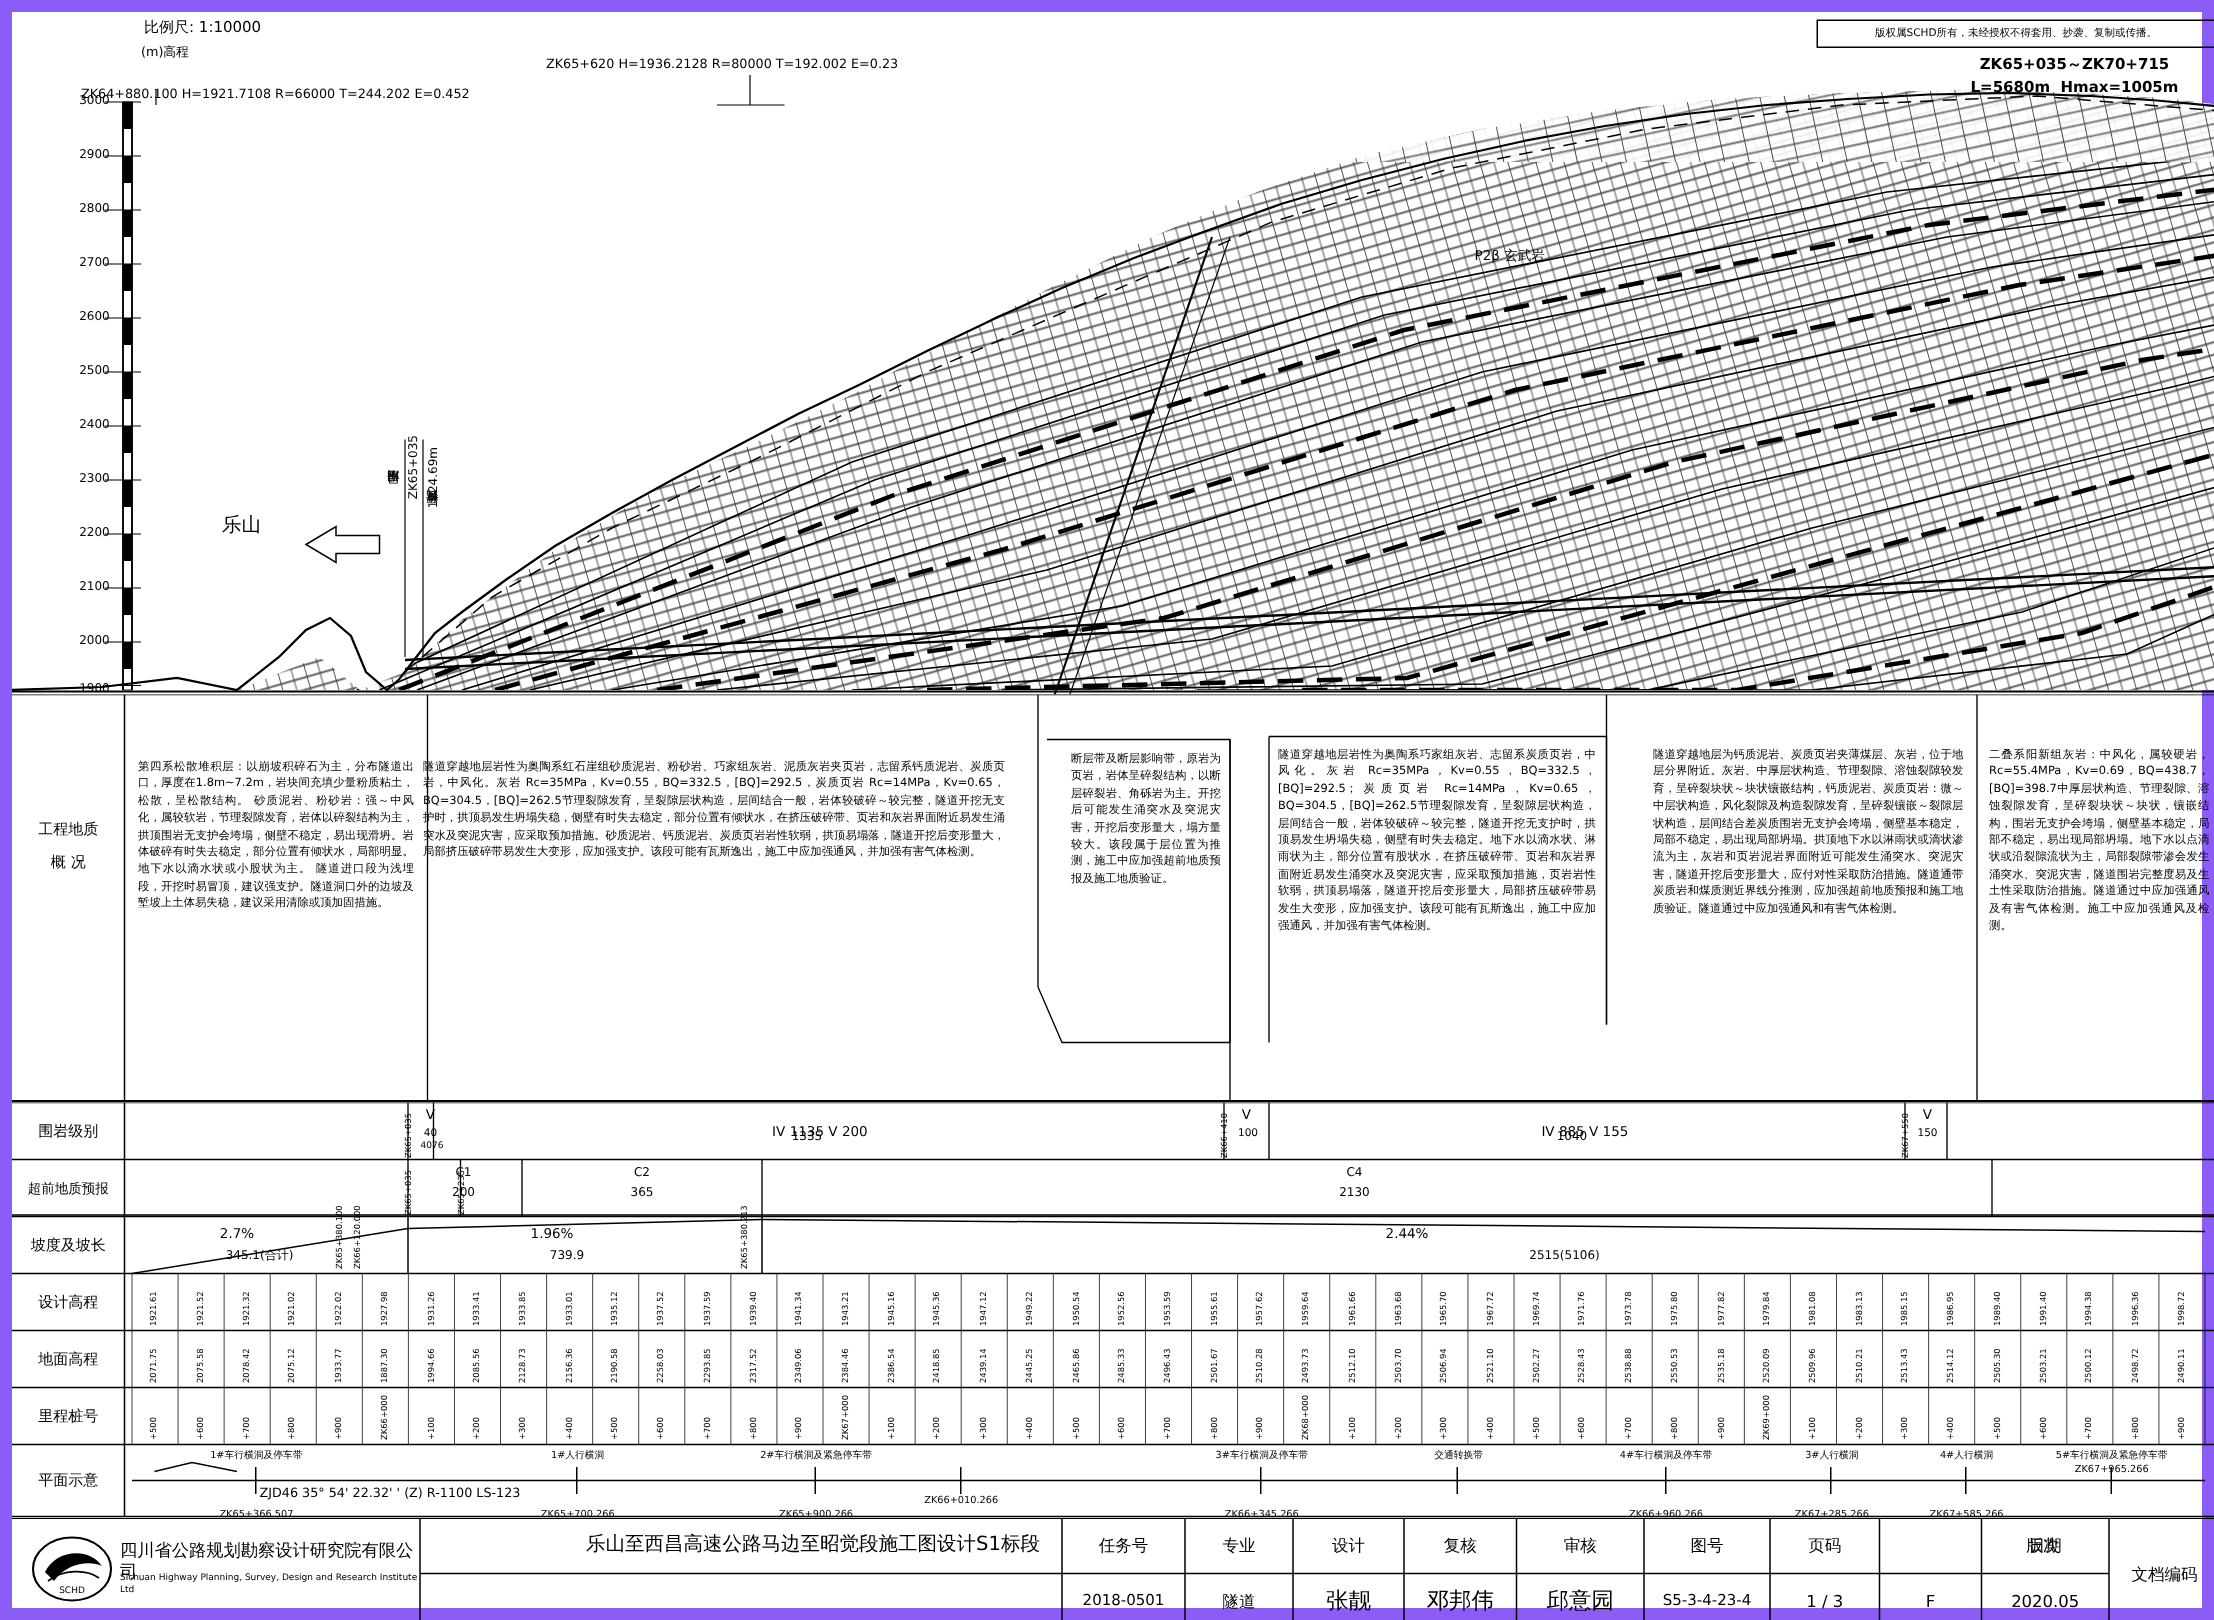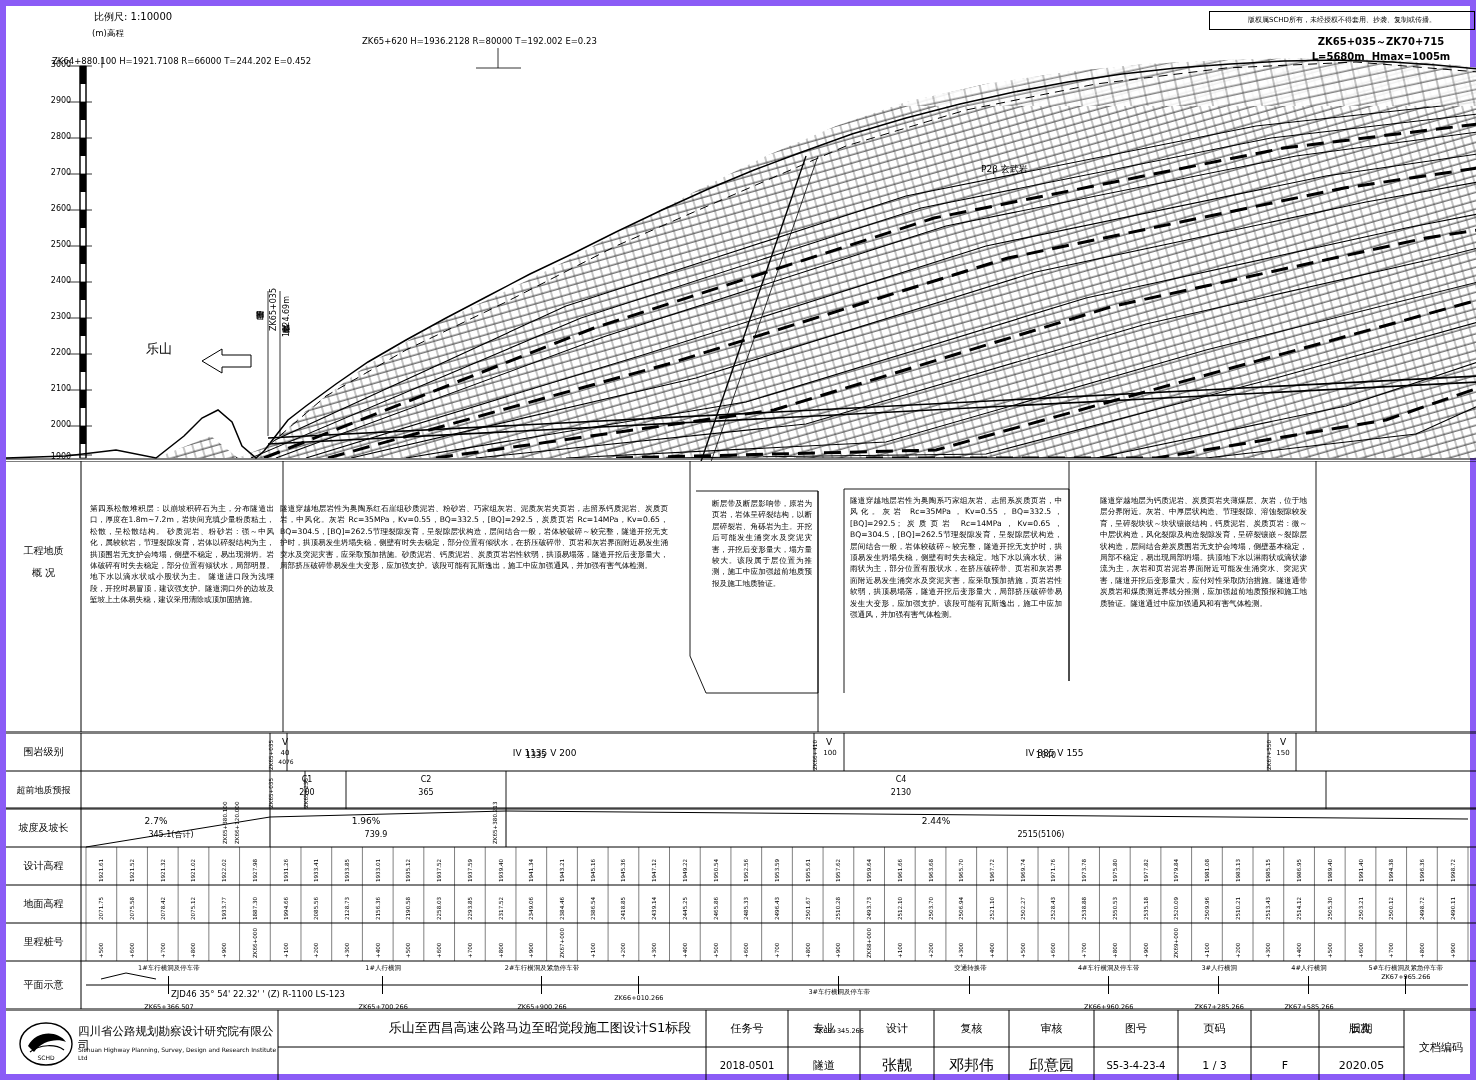--- a/index.html
+++ b/index.html
@@ -1,17 +1,17 @@
 <!DOCTYPE html>
 <html><head>
 <meta charset="utf-8">
 <style>
   html,body{margin:0;padding:0;background:#fff;}
   body{width:1476px;height:1080px;font-family:"DejaVu Sans","Liberation Sans",sans-serif;color:#000;overflow:hidden;}
-  #sheet{position:relative;width:1476px;height:1080px;box-sizing:border-box;border:6px solid #8b5cf6;}
+  #sheet{position:relative;width:1476px;height:1080px;box-sizing:border-box;border:8px solid #8b5cf6;}
   .abs{position:absolute;}
   .t{font-size:8px;line-height:1.25;white-space:pre-wrap;}
   .tc{text-align:center;}
   .vrot{writing-mode:vertical-rl;transform:rotate(180deg);}
   .box{box-sizing:border-box;border:1px solid #000;}
   
   #topArea{left:0;top:0;width:1472px;height:455px;overflow:hidden;}
   #profileSvg{position:absolute;left:0;top:0;}
   
   #geoBand{left:0;top:455px;width:1472px;height:272px;}
@@ -194,20 +194,21 @@
 
     <div class="geoCell" style="left:80px;top:40px;width:192px;">第四系松散堆积层：以崩坡积碎石为主，分布隧道出口，厚度在1.8m~7.2m，岩块间充填少量粉质粘土，松散，呈松散结构。
 
 砂质泥岩、粉砂岩：强～中风化，属较软岩，节理裂隙发育，岩体以碎裂结构为主，拱顶围岩无支护会垮塌，侧壁不稳定，易出现滑坍。岩体破碎有时失去稳定，部分位置有倾状水，局部明显。地下水以滴水状或小股状为主。
 
 隧道进口段为浅埋段，开挖时易冒顶，建议强支护。隧道洞口外的边坡及堑坡上土体易失稳，建议采用清除或顶加固措施。</div>
     <div class="geoCell" style="left:270px;top:40px;width:396px;">隧道穿越地层岩性为奥陶系红石崖组砂质泥岩、粉砂岩、巧家组灰岩、泥质灰岩夹页岩，志留系钙质泥岩、炭质页岩，中风化。灰岩 Rc=35MPa，Kv=0.55，BQ=332.5，[BQ]=292.5，炭质页岩 Rc=14MPa，Kv=0.65，BQ=304.5，[BQ]=262.5节理裂隙发育，呈裂隙层状构造，层间结合一般，岩体较破碎～较完整，隧道开挖无支护时，拱顶易发生坍塌失稳，侧壁有时失去稳定，部分位置有倾状水，在挤压破碎带、页岩和灰岩界面附近易发生涌突水及突泥灾害，应采取预加措施。砂质泥岩、钙质泥岩、炭质页岩岩性软弱，拱顶易塌落，隧道开挖后变形量大，局部挤压破碎带易发生大变形，应加强支护。该段可能有瓦斯逸出，施工中应加强通风，并加强有害气体检测。</div>
     <div class="geoCell" style="left:702px;top:35px;width:108px;">断层带及断层影响带，原岩为页岩，岩体呈碎裂结构，以断层碎裂岩、角砾岩为主。开挖后可能发生涌突水及突泥灾害，开挖后变形量大，塌方量较大。该段属于层位置为推测，施工中应加强超前地质预报及施工地质验证。</div>
     <div class="geoCell" style="left:840px;top:32px;width:220px;">隧道穿越地层岩性为奥陶系巧家组灰岩、志留系炭质页岩，中风化。灰岩 Rc=35MPa，Kv=0.55，BQ=332.5，[BQ]=292.5；炭质页岩 Rc=14MPa，Kv=0.65，BQ=304.5，[BQ]=262.5节理裂隙发育，呈裂隙层状构造，层间结合一般，岩体较破碎～较完整，隧道开挖无支护时，拱顶易发生坍塌失稳，侧壁有时失去稳定。地下水以滴水状、淋雨状为主，部分位置有股状水，在挤压破碎带、页岩和灰岩界面附近易发生涌突水及突泥灾害，应采取预加措施，页岩岩性软弱，拱顶易塌落，隧道开挖后变形量大，局部挤压破碎带易发生大变形，应加强支护。该段可能有瓦斯逸出，施工中应加强通风，并加强有害气体检测。</div>
     <div class="geoCell" style="left:1090px;top:32px;width:215px;">隧道穿越地层为钙质泥岩、炭质页岩夹薄煤层、灰岩，位于地层分界附近。灰岩、中厚层状构造、节理裂隙、溶蚀裂隙较发育，呈碎裂块状～块状镶嵌结构，钙质泥岩、炭质页岩：微～中层状构造，风化裂隙及构造裂隙发育，呈碎裂镶嵌～裂隙层状构造，层间结合差炭质围岩无支护会垮塌，侧壁基本稳定，局部不稳定，易出现局部坍塌。拱顶地下水以淋雨状或滴状渗流为主，灰岩和页岩泥岩界面附近可能发生涌突水、突泥灾害，隧道开挖后变形量大，应付对性采取防治措施。隧道通带炭质岩和煤质测近界线分推测，应加强超前地质预报和施工地质验证。隧道通过中应加强通风和有害气体检测。</div>
+    <div class="geoCell" style="left:1314px;top:32px;width:155px;">二叠系阳新组灰岩：中风化，属较硬岩，Rc=55.4MPa，Kv=0.69，BQ=438.7，[BQ]=398.7中厚层状构造、节理裂隙、溶蚀裂隙发育，呈碎裂块状～块状，镶嵌结构，围岩无支护会垮塌，侧壁基本稳定，局部不稳定，易出现局部坍塌。地下水以点滴状或沿裂隙流状为主，局部裂隙带渗会发生涌突水、突泥灾害，隧道围岩完整度易及生土性采取防治措施。隧道通过中应加强通风及有害气体检测。施工中应加强通风及检测。</div>
   </div>
 
   <div class="abs" id="tbl">
     <svg width="1472" height="277" style="position:absolute;left:0;top:0;">
 
       <g stroke="#000" stroke-width="1">
         <line x1="0" y1="0" x2="1472" y2="0"></line>
         <line x1="0" y1="38" x2="1472" y2="38"></line>
         <line x1="0" y1="76" x2="1472" y2="76"></line>
         <line x1="0" y1="114" x2="1472" y2="114"></line>
@@ -508,21 +509,21 @@
           <div style="font-size: 6.5px;">2#车行横洞及紧急停车带</div>
           <div style="position: absolute; left: 49px; top: 12px; width: 1px; height: 18px; background: rgb(0, 0, 0);"></div>
           <div style="font-size: 6.5px; margin-top: 30px;">ZK65+900.266</div>
         </div>
         <div style="position: absolute; left: 502.8px; width: 100px; top: 3px; text-align: center;">
           <div style="font-size: 6.5px;"></div>
           <div style="position: absolute; left: 49px; top: 12px; width: 1px; height: 18px; background: rgb(0, 0, 0);"></div>
           <div style="font-size: 6.5px; margin-top: 30px;">ZK66+010.266</div>
         </div>
         <div style="position: absolute; left: 703.19px; width: 100px; top: 3px; text-align: center;">
-          <div style="font-size: 6.5px; margin-top: 24px;">3#车行横洞及停车带</div>
+          <div style="font-size: 6.5px;">3#车行横洞及停车带</div>
           <div style="position: absolute; left: 49px; top: 12px; width: 1px; height: 18px; background: rgb(0, 0, 0);"></div>
           <div style="font-size: 6.5px; margin-top: 30px;">ZK66+345.266</div>
         </div>
         <div style="position: absolute; left: 834.48px; width: 100px; top: 3px; text-align: center;">
           <div style="font-size: 6.5px;">交通转换带</div>
           <div style="position: absolute; left: 49px; top: 12px; width: 1px; height: 18px; background: rgb(0, 0, 0);"></div>
           <div style="font-size: 6.5px; margin-top: 30px;"></div>
         </div>
         <div style="position: absolute; left: 972.68px; width: 100px; top: 3px; text-align: center;">
           <div style="font-size: 6.5px;">4#车行横洞及停车带</div>

